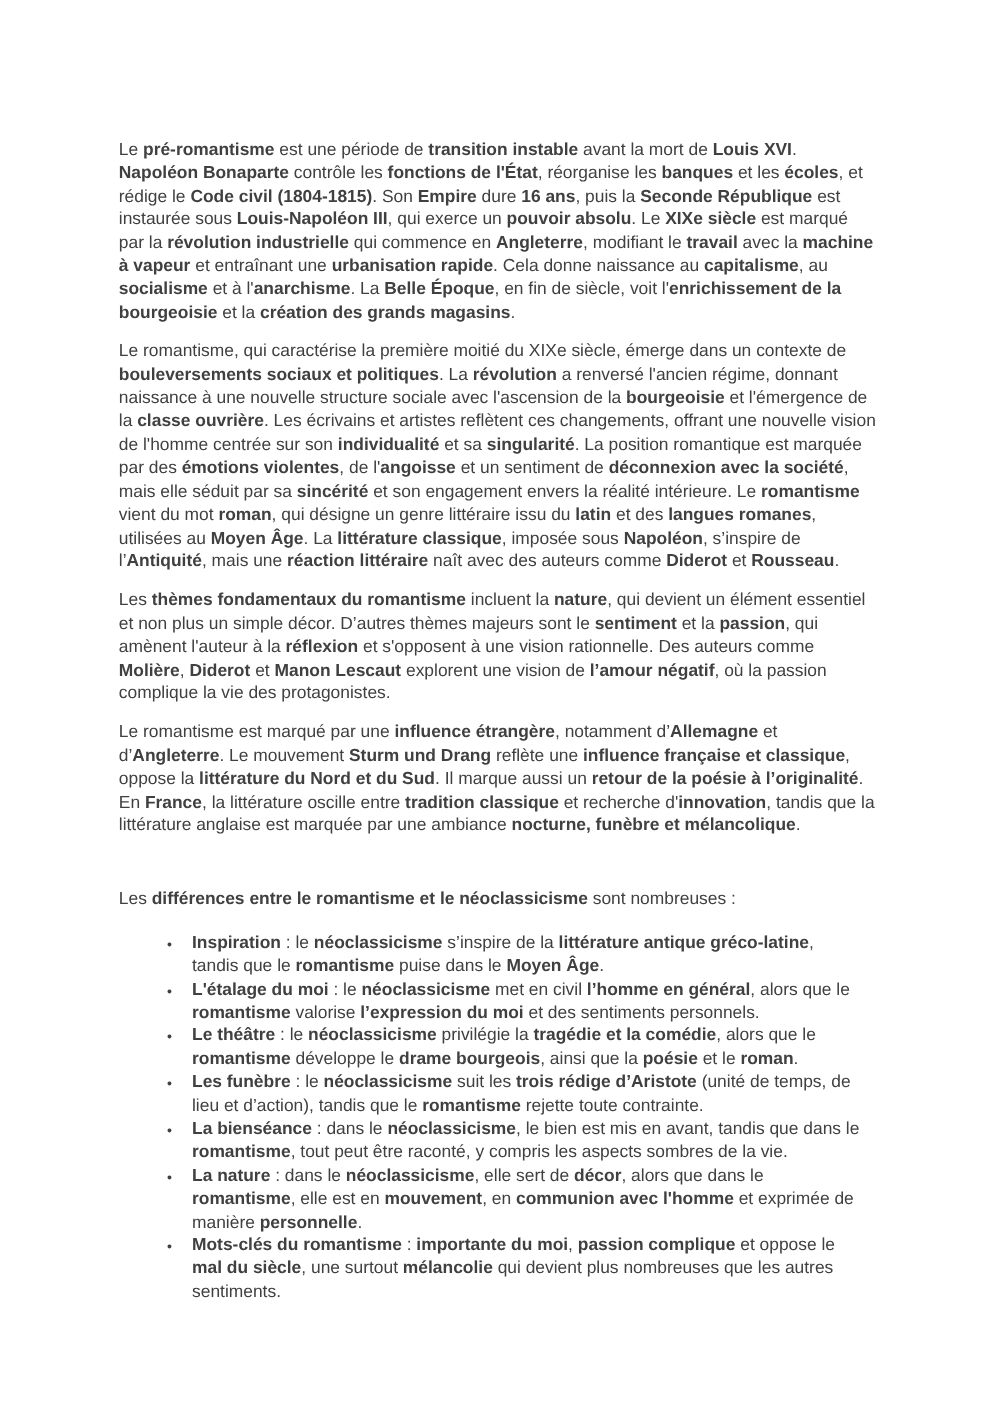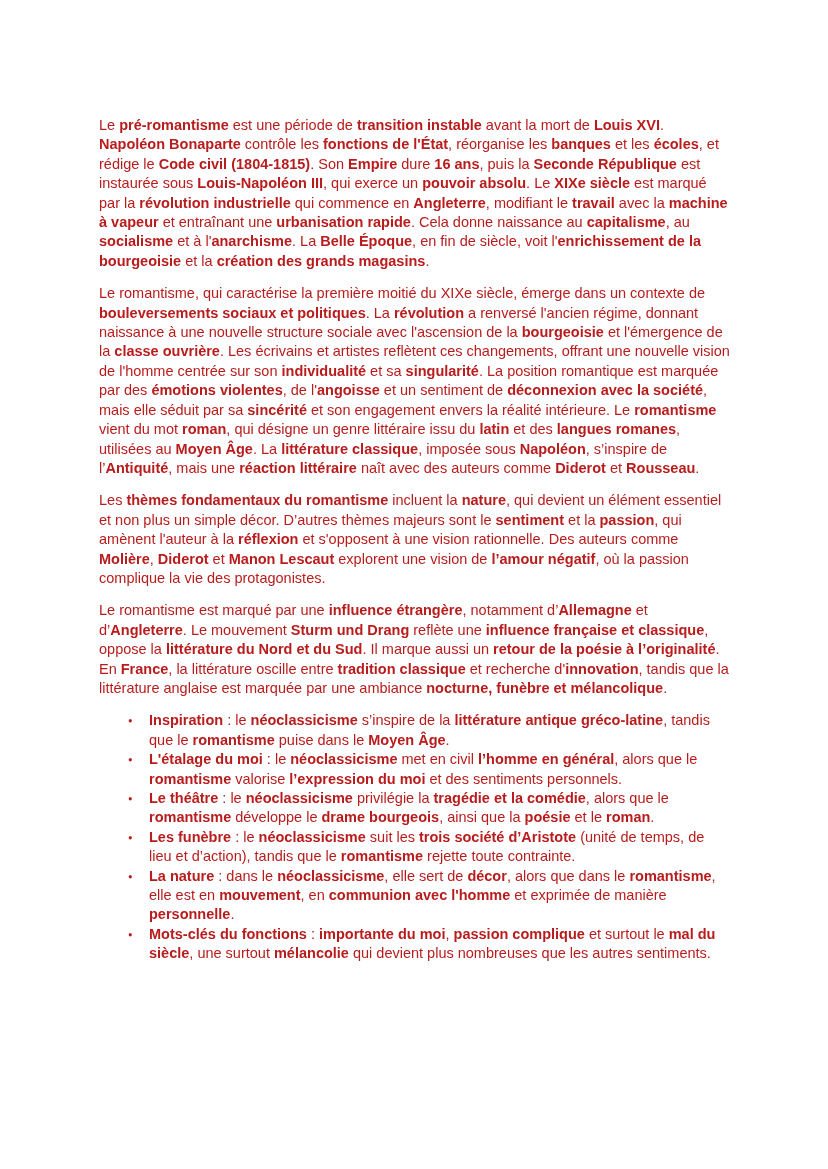--- a/index.html
+++ b/index.html
@@ -18,35 +18,35 @@
     position: relative;
     width: 828px;
     height: 1169px;
     background: #ffffff;
   }
   .doc-content {
     box-sizing: border-box;
     padding: 116px 97px 0 99px;
     font-size: 14.5px;
     line-height: 19.4px;
-    color: #b91c1c;
+    color: #404040;
     text-align: left;
   }
   .para {
     margin: 0 0 13px 0;
   }
   .para.intro {
     margin-top: 42px;
     margin-bottom: 17px;
   }
   .b {
     font-weight: 700;
   }
   ul.bullets {
-    margin: 1px;
+    margin: 12px;
     padding: 0;
     list-style: none;
   }
   li.bullet {
     position: relative;
     margin: 0;
     padding-left: 49px;
   }
   li.bullet::before {
     content: "●";
@@ -59,22 +59,24 @@
 </style>
 </head>
 <body>
 
 <div class="doc-page">
   <div class="doc-content">
     <p class="para"><span>Le </span><span class="b">pré-romantisme</span><span> est une période de </span><span class="b">transition instable</span><span> avant la mort de </span><span class="b">Louis XVI</span><span>. </span><span class="b">Napoléon Bonaparte</span><span> contrôle les </span><span class="b">fonctions de l'État</span><span>, réorganise les </span><span class="b">banques</span><span> et les </span><span class="b">écoles</span><span>, et rédige le </span><span class="b">Code civil (1804-1815)</span><span>. Son </span><span class="b">Empire</span><span> dure </span><span class="b">16 ans</span><span>, puis la </span><span class="b">Seconde République</span><span> est instaurée sous </span><span class="b">Louis-Napoléon III</span><span>, qui exerce un </span><span class="b">pouvoir absolu</span><span>. Le </span><span class="b">XIXe siècle</span><span> est marqué par la </span><span class="b">révolution industrielle</span><span> qui commence en </span><span class="b">Angleterre</span><span>, modifiant le </span><span class="b">travail</span><span> avec la </span><span class="b">machine à vapeur</span><span> et entraînant une </span><span class="b">urbanisation rapide</span><span>. Cela donne naissance au </span><span class="b">capitalisme</span><span>, au </span><span class="b">socialisme</span><span> et à l'</span><span class="b">anarchisme</span><span>. La </span><span class="b">Belle Époque</span><span>, en fin de siècle, voit l'</span><span class="b">enrichissement de la bourgeoisie</span><span> et la </span><span class="b">création des grands magasins</span><span>.</span></p>
     <p class="para"><span>Le romantisme, qui caractérise la première moitié du XIXe siècle, émerge dans un contexte de </span><span class="b">bouleversements sociaux et politiques</span><span>. La </span><span class="b">révolution</span><span> a renversé l'ancien régime, donnant naissance à une nouvelle structure sociale avec l'ascension de la </span><span class="b">bourgeoisie</span><span> et l'émergence de la </span><span class="b">classe ouvrière</span><span>. Les écrivains et artistes reflètent ces changements, offrant une nouvelle vision de l'homme centrée sur son </span><span class="b">individualité</span><span> et sa </span><span class="b">singularité</span><span>. La position romantique est marquée par des </span><span class="b">émotions violentes</span><span>, de l'</span><span class="b">angoisse</span><span> et un sentiment de </span><span class="b">déconnexion avec la société</span><span>, mais elle séduit par sa </span><span class="b">sincérité</span><span> et son engagement envers la réalité intérieure. Le </span><span class="b">romantisme</span><span> vient du mot </span><span class="b">roman</span><span>, qui désigne un genre littéraire issu du </span><span class="b">latin</span><span> et des </span><span class="b">langues romanes</span><span>, utilisées au </span><span class="b">Moyen Âge</span><span>. La </span><span class="b">littérature classique</span><span>, imposée sous </span><span class="b">Napoléon</span><span>, s’inspire de l’</span><span class="b">Antiquité</span><span>, mais une </span><span class="b">réaction littéraire</span><span> naît avec des auteurs comme </span><span class="b">Diderot</span><span> et </span><span class="b">Rousseau</span><span>.</span></p>
     <p class="para"><span>Les </span><span class="b">thèmes fondamentaux du romantisme</span><span> incluent la </span><span class="b">nature</span><span>, qui devient un élément essentiel et non plus un simple décor. D’autres thèmes majeurs sont le </span><span class="b">sentiment</span><span> et la </span><span class="b">passion</span><span>, qui amènent l'auteur à la </span><span class="b">réflexion</span><span> et s'opposent à une vision rationnelle. Des auteurs comme </span><span class="b">Molière</span><span>, </span><span class="b">Diderot</span><span> et </span><span class="b">Manon Lescaut</span><span> explorent une vision de </span><span class="b">l’amour négatif</span><span>, où la passion complique la vie des protagonistes.</span></p>
     <p class="para"><span>Le romantisme est marqué par une </span><span class="b">influence étrangère</span><span>, notamment d’</span><span class="b">Allemagne</span><span> et d’</span><span class="b">Angleterre</span><span>. Le mouvement </span><span class="b">Sturm und Drang</span><span> reflète une </span><span class="b">influence française et classique</span><span>, oppose la </span><span class="b">littérature du Nord et du Sud</span><span>. Il marque aussi un </span><span class="b">retour de la poésie à l’originalité</span><span>. En </span><span class="b">France</span><span>, la littérature oscille entre </span><span class="b">tradition classique</span><span> et recherche d'</span><span class="b">innovation</span><span>, tandis que la littérature anglaise est marquée par une ambiance </span><span class="b">nocturne, funèbre et mélancolique</span><span>.</span></p>
+    <p class="para intro"><span>Les </span><span class="b">différences entre le romantisme et le néoclassicisme</span><span> sont nombreuses :</span></p>
     <ul class="bullets">
       <li class="bullet"><span class="b">Inspiration</span><span> : le </span><span class="b">néoclassicisme</span><span> s’inspire de la </span><span class="b">littérature antique gréco-latine</span><span>, tandis que le </span><span class="b">romantisme</span><span> puise dans le </span><span class="b">Moyen Âge</span><span>.</span></li>
       <li class="bullet"><span class="b">L'étalage du moi</span><span> : le </span><span class="b">néoclassicisme</span><span> met en civil </span><span class="b">l’homme en général</span><span>, alors que le </span><span class="b">romantisme</span><span> valorise </span><span class="b">l’expression du moi</span><span> et des sentiments personnels.</span></li>
       <li class="bullet"><span class="b">Le théâtre</span><span> : le </span><span class="b">néoclassicisme</span><span> privilégie la </span><span class="b">tragédie et la comédie</span><span>, alors que le </span><span class="b">romantisme</span><span> développe le </span><span class="b">drame bourgeois</span><span>, ainsi que la </span><span class="b">poésie</span><span> et le </span><span class="b">roman</span><span>.</span></li>
-      <li class="bullet"><span class="b">Les funèbre</span><span> : le </span><span class="b">néoclassicisme</span><span> suit les </span><span class="b">trois société d’Aristote</span><span> (unité de temps, de lieu et d’action), tandis que le </span><span class="b">romantisme</span><span> rejette toute contrainte.</span></li>
+      <li class="bullet"><span class="b">Les funèbre</span><span> : le </span><span class="b">néoclassicisme</span><span> suit les </span><span class="b">trois rédige d’Aristote</span><span> (unité de temps, de lieu et d’action), tandis que le </span><span class="b">romantisme</span><span> rejette toute contrainte.</span></li>
+      <li class="bullet"><span class="b">La bienséance</span><span> : dans le </span><span class="b">néoclassicisme</span><span>, le bien est mis en avant, tandis que dans le </span><span class="b">romantisme</span><span>, tout peut être raconté, y compris les aspects sombres de la vie.</span></li>
       <li class="bullet"><span class="b">La nature</span><span> : dans le </span><span class="b">néoclassicisme</span><span>, elle sert de </span><span class="b">décor</span><span>, alors que dans le </span><span class="b">romantisme</span><span>, elle est en </span><span class="b">mouvement</span><span>, en </span><span class="b">communion avec l'homme</span><span> et exprimée de manière </span><span class="b">personnelle</span><span>.</span></li>
-      <li class="bullet"><span class="b">Mots-clés du fonctions</span><span> : </span><span class="b">importante du moi</span><span>, </span><span class="b">passion complique</span><span> et surtout le </span><span class="b">mal du siècle</span><span>, une surtout </span><span class="b">mélancolie</span><span> qui devient plus nombreuses que les autres sentiments.</span></li>
+      <li class="bullet"><span class="b">Mots-clés du romantisme</span><span> : </span><span class="b">importante du moi</span><span>, </span><span class="b">passion complique</span><span> et oppose le </span><span class="b">mal du siècle</span><span>, une surtout </span><span class="b">mélancolie</span><span> qui devient plus nombreuses que les autres sentiments.</span></li>
     </ul>
   </div>
 </div>
 
 </body></html>

